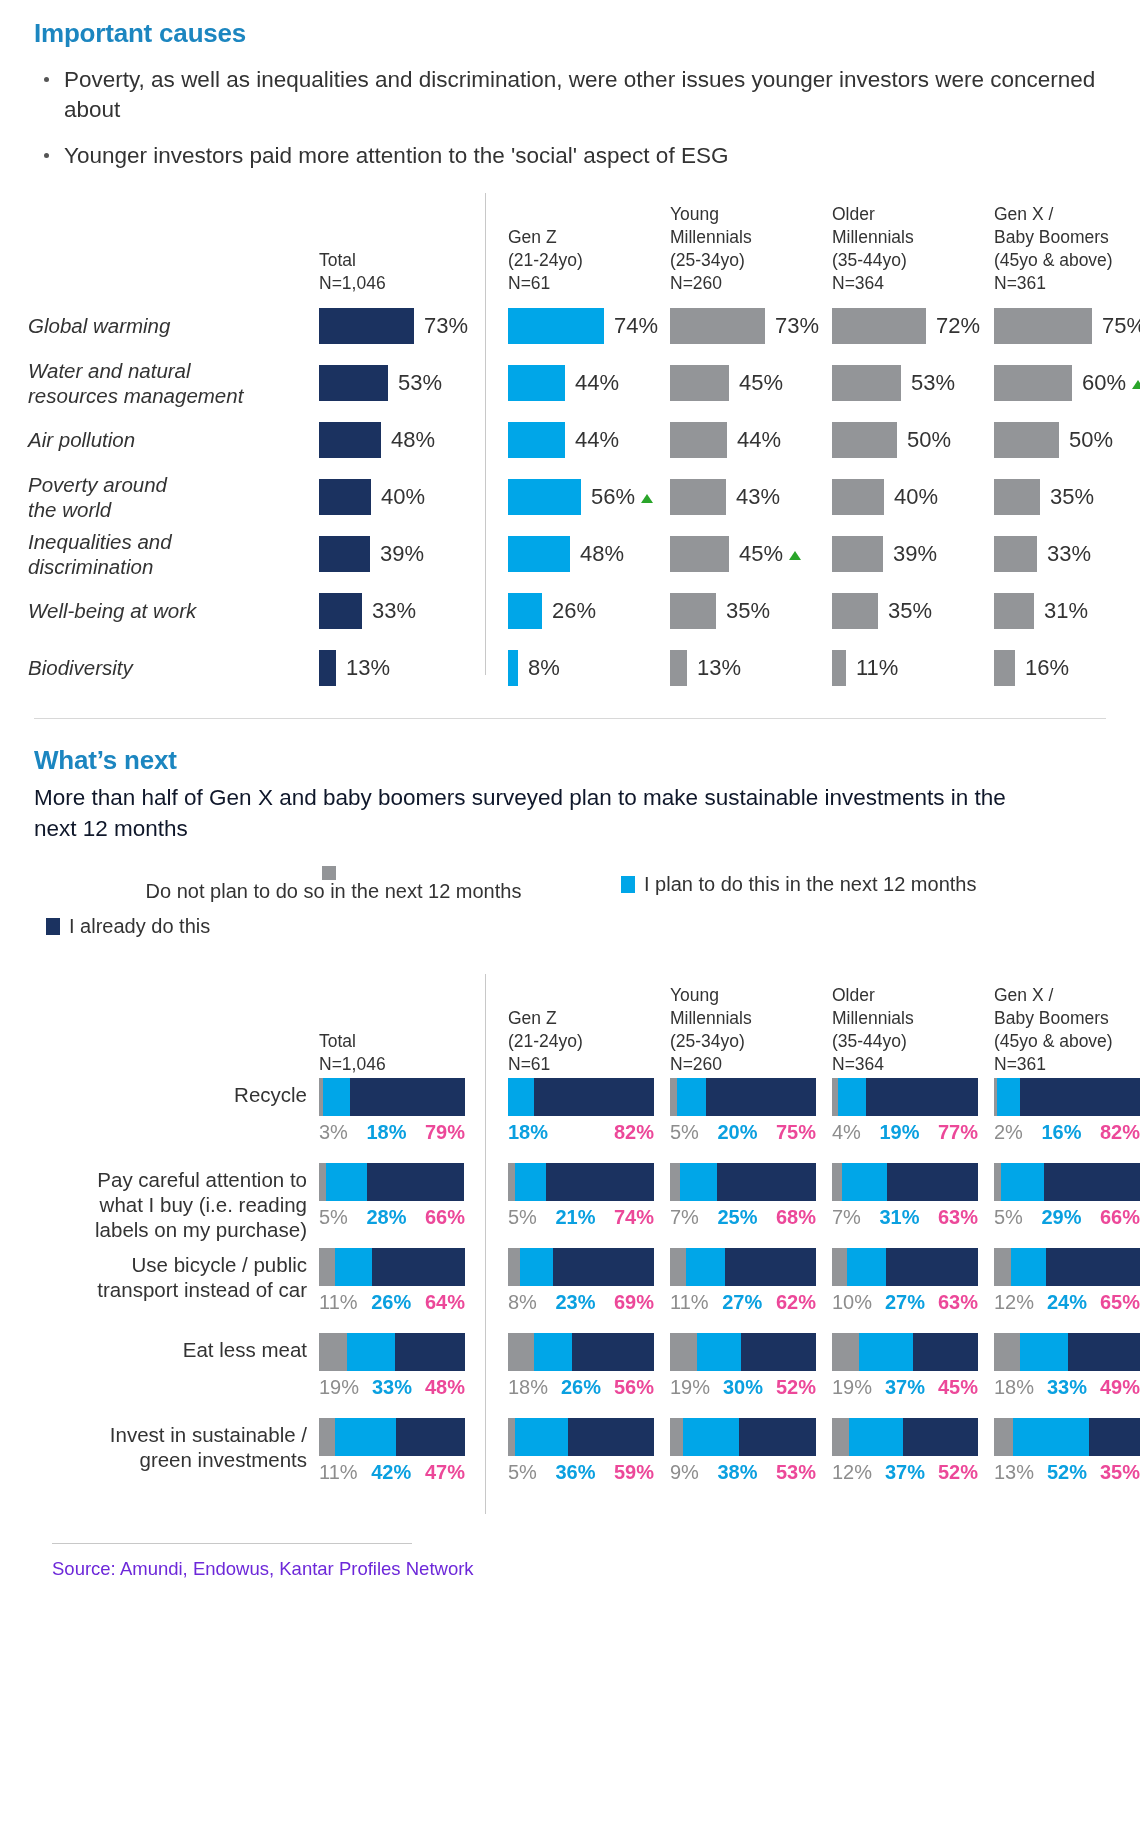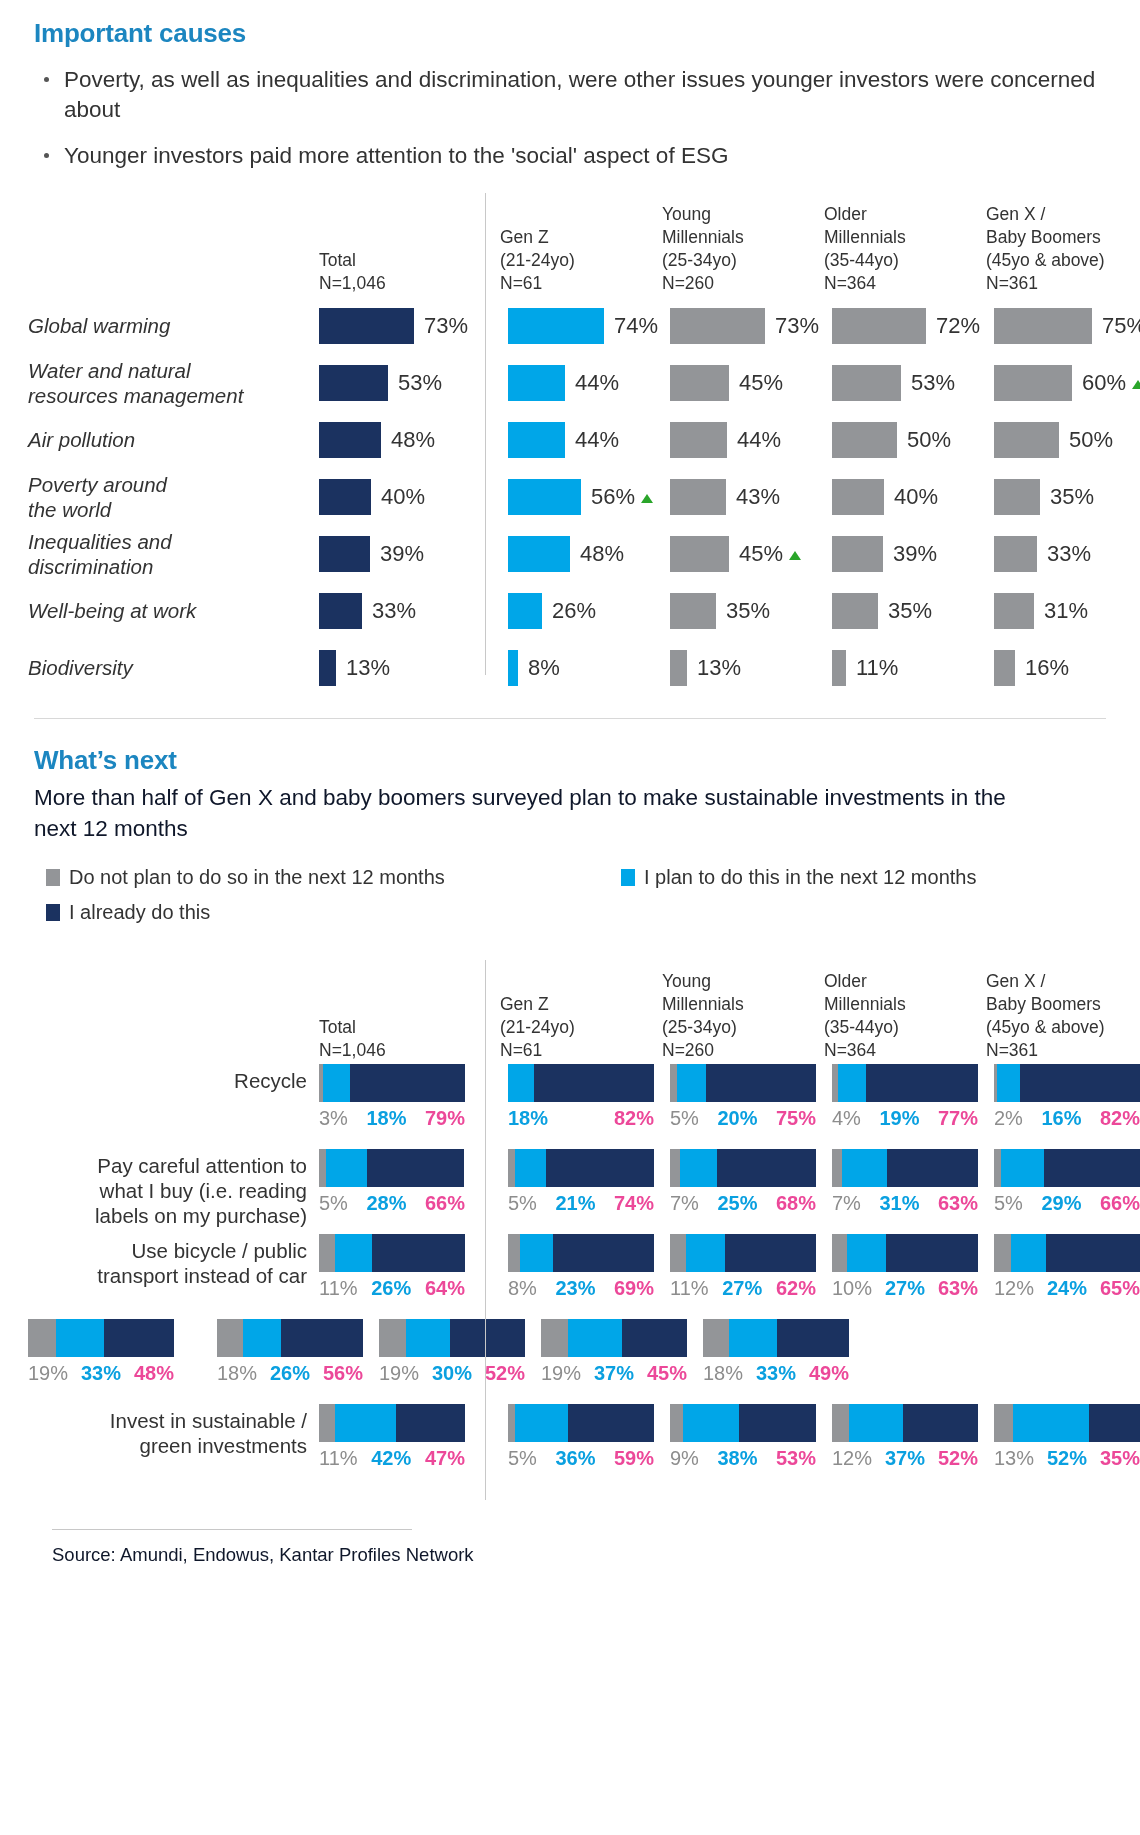--- a/index.html
+++ b/index.html
@@ -50,21 +50,21 @@
   }
   .colhead .lbl-spacer { width:291px; flex:0 0 291px; }
   .colhead .ch {
     flex:0 0 162px;
     width:162px;
     font-size:17.5px;
     line-height:23px;
     color:#333;
     padding-bottom:2px;
   }
-  .colhead .ch.gap { margin-left:19px; }
+  .colhead .ch.gap { margin-left:27px; }
 
   
   .vdivider {
     position:absolute;
     width:1px;
     background:#c8c8c8;
   }
 
   
   .row1 {
@@ -118,21 +118,21 @@
     display:flex;
     flex-wrap:wrap;
     margin:22px 0 0 18px;
     max-width:1000px;
   }
   .lg-item {
     display:flex; align-items:center;
     font-size:20px; color:#333;
     margin-bottom:12px;
   }
-  .lg-item.a { width:575px; }
+  .lg-item.a { width:575px;flex-direction:column; }
   .lg-item.b { width:400px; }
   .lg-item.c { width:575px; }
   .lg-sw { width:14px; height:17px; margin-right:9px; flex:0 0 14px; }
   .sw-grey { background:#939598; }
   .sw-blue { background:#00a6e8; }
   .sw-navy { background:#1b3260; }
 
   
   .row2 { display:flex; align-items:flex-start; min-height:85px; }
   .row2 .rlabel {
@@ -165,21 +165,21 @@
   .v-grey { color:#8d8d8d; }
   .v-blue { color:#0aa0e0; font-weight:bold; }
   .v-navy { color:#ec4899; font-weight:bold; }
 
   
   .foot-rule {
     width:360px; height:1px; background:#c8c8c8;
     margin:40px 0 14px 24px;
   }
   .source {
-    font-size:18.5px; color:#0f172a;
+    font-size:18.5px; color:#6d28d9;
     margin-left:24px;
   }
 </style>
 </head>
 <body>
 
 <div class="page">
 
   <h2 class="sec-title">Important causes</h2>
   <ul class="bullets" id="bullets">
@@ -643,20 +643,23 @@
               <div class="seg-navy" style="width: 65%;"></div>
             </div>
             <div class="vals2">
               <span class="v-grey">12%</span>
               <span class="v-blue">24%</span>
               <span class="v-navy">65%</span>
             </div>
           </div>
         </div>
         <div class="row2">
+          <div class="rlabel">
+            <div>Eat less meat</div>
+          </div>
           <div class="cell2">
             <div class="stack">
               <div class="seg-grey" style="width: 19%;"></div>
               <div class="seg-blue" style="width: 33%;"></div>
               <div class="seg-navy" style="width: 48%;"></div>
             </div>
             <div class="vals2">
               <span class="v-grey">19%</span>
               <span class="v-blue">33%</span>
               <span class="v-navy">48%</span>

